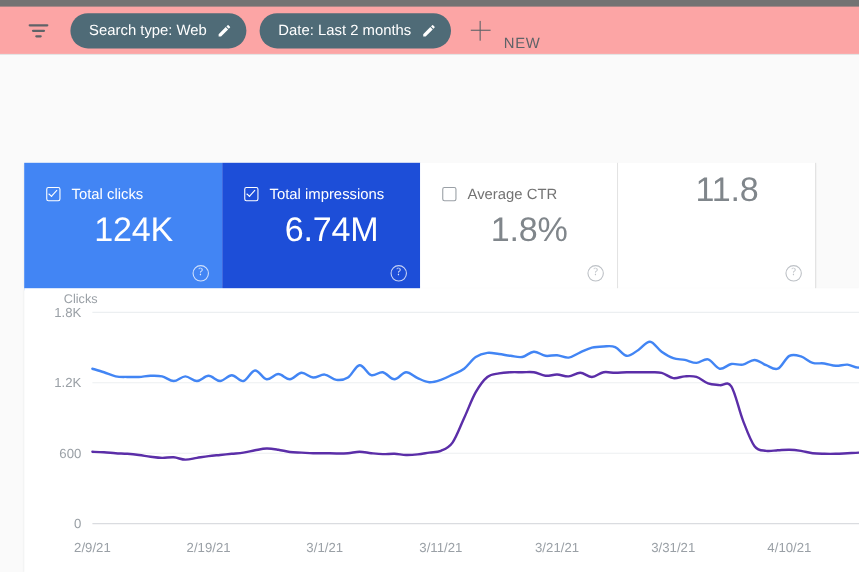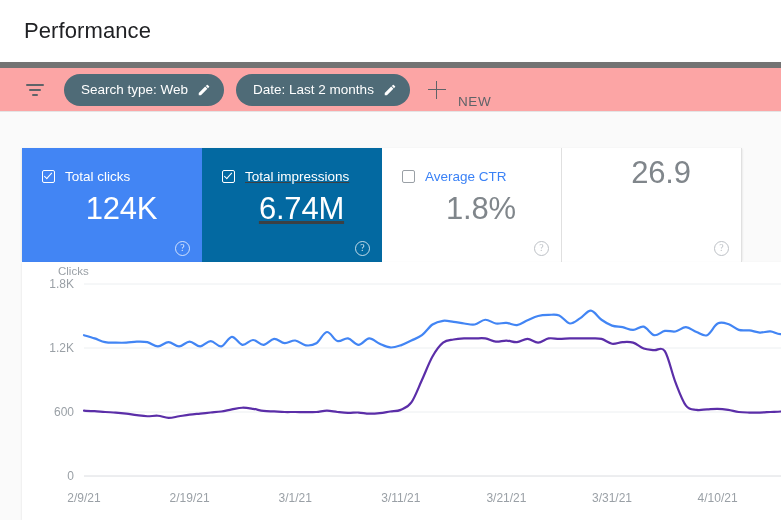--- a/index.html
+++ b/index.html
@@ -148,23 +148,22 @@
     background: #ffffff;
     border-right: 1px solid #e0e0e0;
     overflow: hidden;
   }
   .metric-card:last-child { border-right: 1px solid #e0e0e0; }
   .metric-card.active-clicks {
     background: #4285f4;
     border-right: none;
   }
   .metric-card.active-impressions {
-    background: #0369a1;
+    background: #1d4ed8;
     border-right: none;
-    text-decoration: underline;
   }
   .card-top {
     display: flex;
     align-items: center;
     padding: 21px 0 0 20px;
   }
   .cbox {
     width: 13px;
     height: 13px;
     border: 1.6px solid #9aa0a6;
@@ -182,21 +181,21 @@
     left: 3.2px;
     top: 0.4px;
     width: 3.4px;
     height: 7px;
     border: solid #ffffff;
     border-width: 0 1.7px 1.7px 0;
     transform: rotate(42deg);
   }
   .card-label {
     font-size: 13.5px;
-    color: #3b82f6;
+    color: #737373;
     white-space: nowrap;
   }
   .metric-card.active-clicks .card-label,
   .metric-card.active-impressions .card-label { color: #ffffff; }
   .card-value {
     font-size: 31px;
     font-weight: 400;
     color: #80868b;
     padding: 7px 0 0 19px;
     letter-spacing: -0.2px;
@@ -256,23 +255,20 @@
     fill: #9aa0a6;
   }
   .gridline { stroke: #eceff1; stroke-width: 1; }
   .axis-line { stroke: #dadce0; stroke-width: 1; }
 </style>
 </head>
 <body>
 
 <div class="app">
 
-  <div class="page-header">
-    <div class="page-title">Performance</div>
-  </div>
 
   <div class="filter-bar">
 
     <div class="filter-icon">
       <i></i>
         <i></i>
         <i></i>
     </div>
 
     <div class="chip">
@@ -323,21 +319,21 @@
     <div class="metric-card">
       <div class="card-top">
         <span class="cbox"></span>
         <span class="card-label">Average CTR</span>
       </div>
       <div class="card-value">1.8%</div>
       <div class="help-icon">?</div>
     </div>
 
     <div class="metric-card">
-      <div class="card-value">26.9</div>
+      <div class="card-value">11.8</div>
       <div class="help-icon">?</div>
     </div>
 
   </div>
 
   <div class="chart-panel">
     <svg class="chart-svg" id="chart" width="759" height="258" viewBox="0 0 759 258">
         <text x="36" y="13" class="axis-title">Clicks</text>
         <line x1="62" x2="759" y1="214" y2="214" class="axis-line"></line>
         <text x="52" y="218" class="tick-label" text-anchor="end">0</text>

